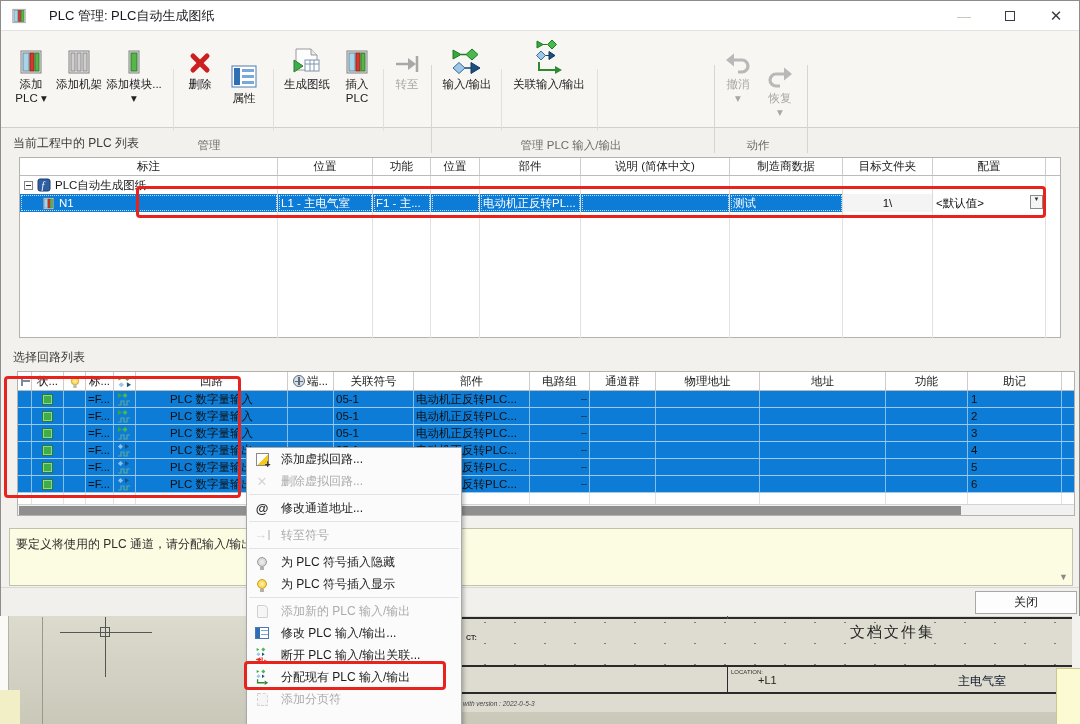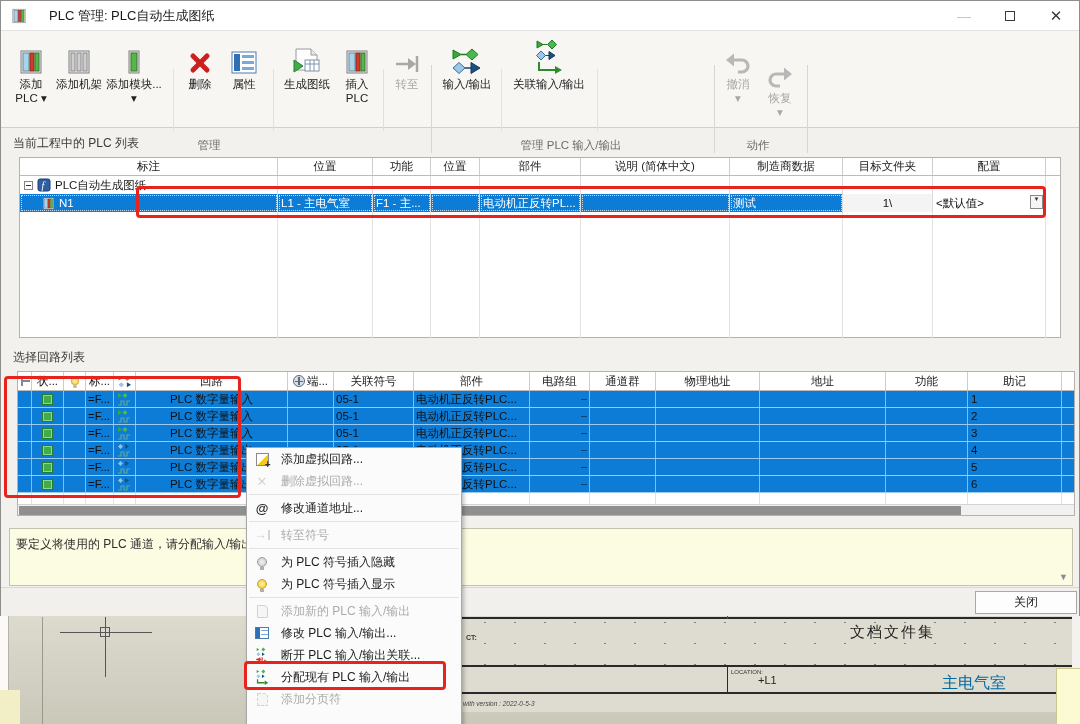--- a/index.html
+++ b/index.html
@@ -24,21 +24,21 @@
             background-image:radial-gradient(#82816f 1px, transparent 1.2px);
             background-size:30px 21px; background-position:10px 12px; }
   .tblock-title { position:absolute; left:510px; top:4px; font-family:"Liberation Serif",serif;
             font-size:15px; letter-spacing:2px; color:#222; }
   .tblock-row1 { position:absolute; left:0; top:46px; width:100%; height:29px;
             border-top:2px solid #2a2a2a; border-bottom:2px solid #2a2a2a; }
   .tblock-divider { position:absolute; left:387px; top:0; width:1px; height:100%; background:#2a2a2a; }
   .tblock-divider2 { position:absolute; left:387px; top:-46px; width:1px; height:46px; background:#55544a; }
   .loc-label { position:absolute; left:391px; top:2px; font-size:6px; color:#333; }
   .loc-value { position:absolute; left:418px; top:7px; font-size:11px; color:#222; }
-  .loc-room  { position:absolute; right:66px; top:6px; font-size:16px; color:#0369a1; }
+  .loc-room  { position:absolute; right:66px; top:6px; font-size:12px; color:#0f172a; }
   .contract-label { position:absolute; left:126px; top:12px; font-size:7px; font-weight:bold; color:#333; }
   .version-text { position:absolute; left:123px; top:81px; font-size:6.5px; font-style:italic; color:#44434a; }
   .canvas-right-strip { position:absolute; left:1072px; top:615px; width:8px; height:109px; background:#f4f2ee; }
   .canvas-right-yellow { position:absolute; left:1056px; top:668px; width:24px; height:56px;
             background:#fbfad2; border-left:1px solid #cac88f; border-top:1px solid #cac88f; }
 
   
   .dialog { position:absolute; left:0; top:0; width:1080px; height:616px;
             background:#f2f1ee; border:1px solid #8f8d8a; }
   .titlebar { position:absolute; left:0; top:0; width:100%; height:30px; background:#ffffff;
@@ -246,21 +246,21 @@
       <div class="rb-sep" style="left:172px;"></div>
       <div class="rb-btn" style="left:178px;width:42px;">
         <span class="rb-icon">
             <svg width="24" height="24" viewBox="0 0 24 24">
               <line x1="5" y1="5" x2="19" y2="19" stroke="#cc1f1f" stroke-width="5" stroke-linecap="round"></line>
               <line x1="19" y1="5" x2="5" y2="19" stroke="#cc1f1f" stroke-width="5" stroke-linecap="round"></line>
             </svg>
           </span>
         <span class="rb-label">删除</span>
       </div>
-      <div class="rb-btn" style="left:222px;width:42px;">
+      <div class="rb-btn" style="left:222px;width:42px;justify-content:center;">
         <span class="rb-icon">
             <svg width="26" height="24" viewBox="0 0 26 24">
               <rect x="1" y="1" width="24" height="21" fill="#fff" stroke="#4a7ab0"></rect>
               <rect x="3" y="3" width="6" height="17" fill="#2f6fb4"></rect>
               <rect x="11" y="4" width="12" height="3" fill="#7aa8d8"></rect>
               <rect x="11" y="10" width="12" height="3" fill="#7aa8d8"></rect>
               <rect x="11" y="16" width="12" height="3" fill="#7aa8d8"></rect>
             </svg>
           </span>
         <span class="rb-label">属性</span>

